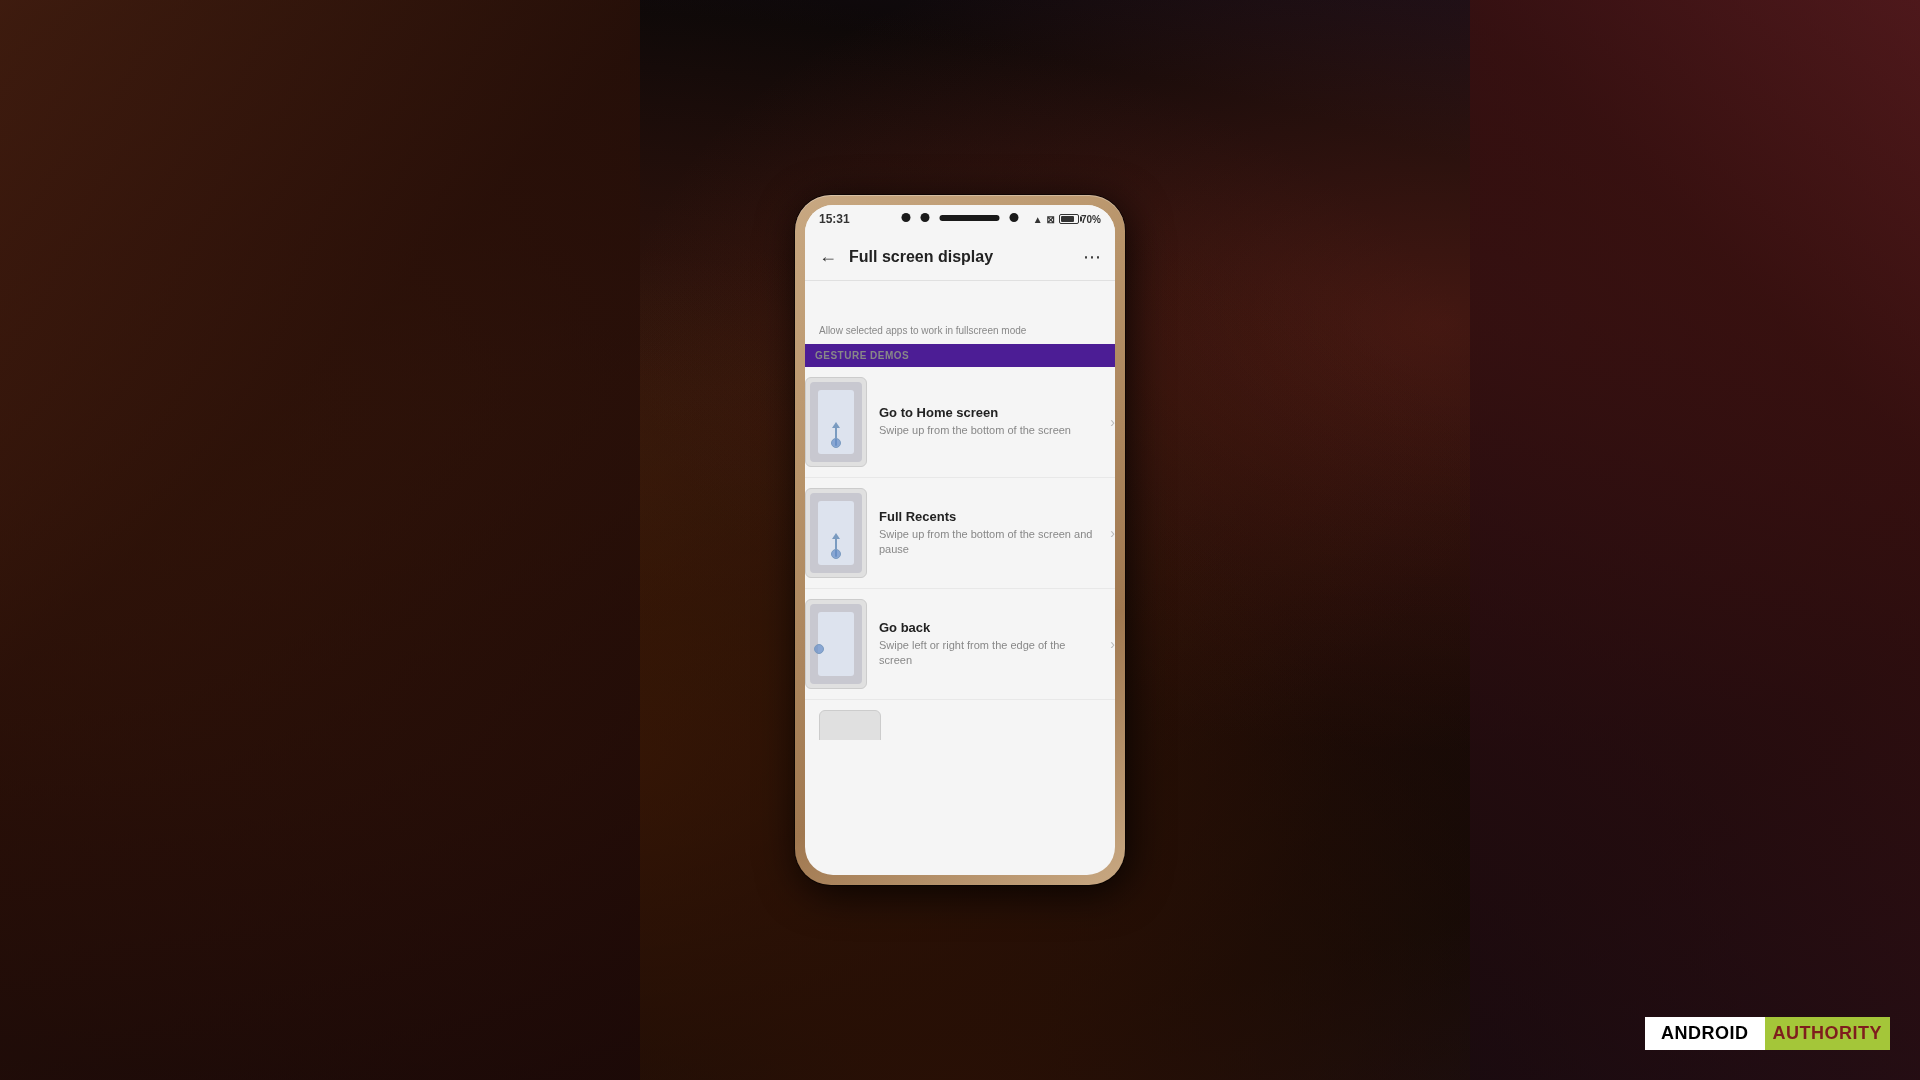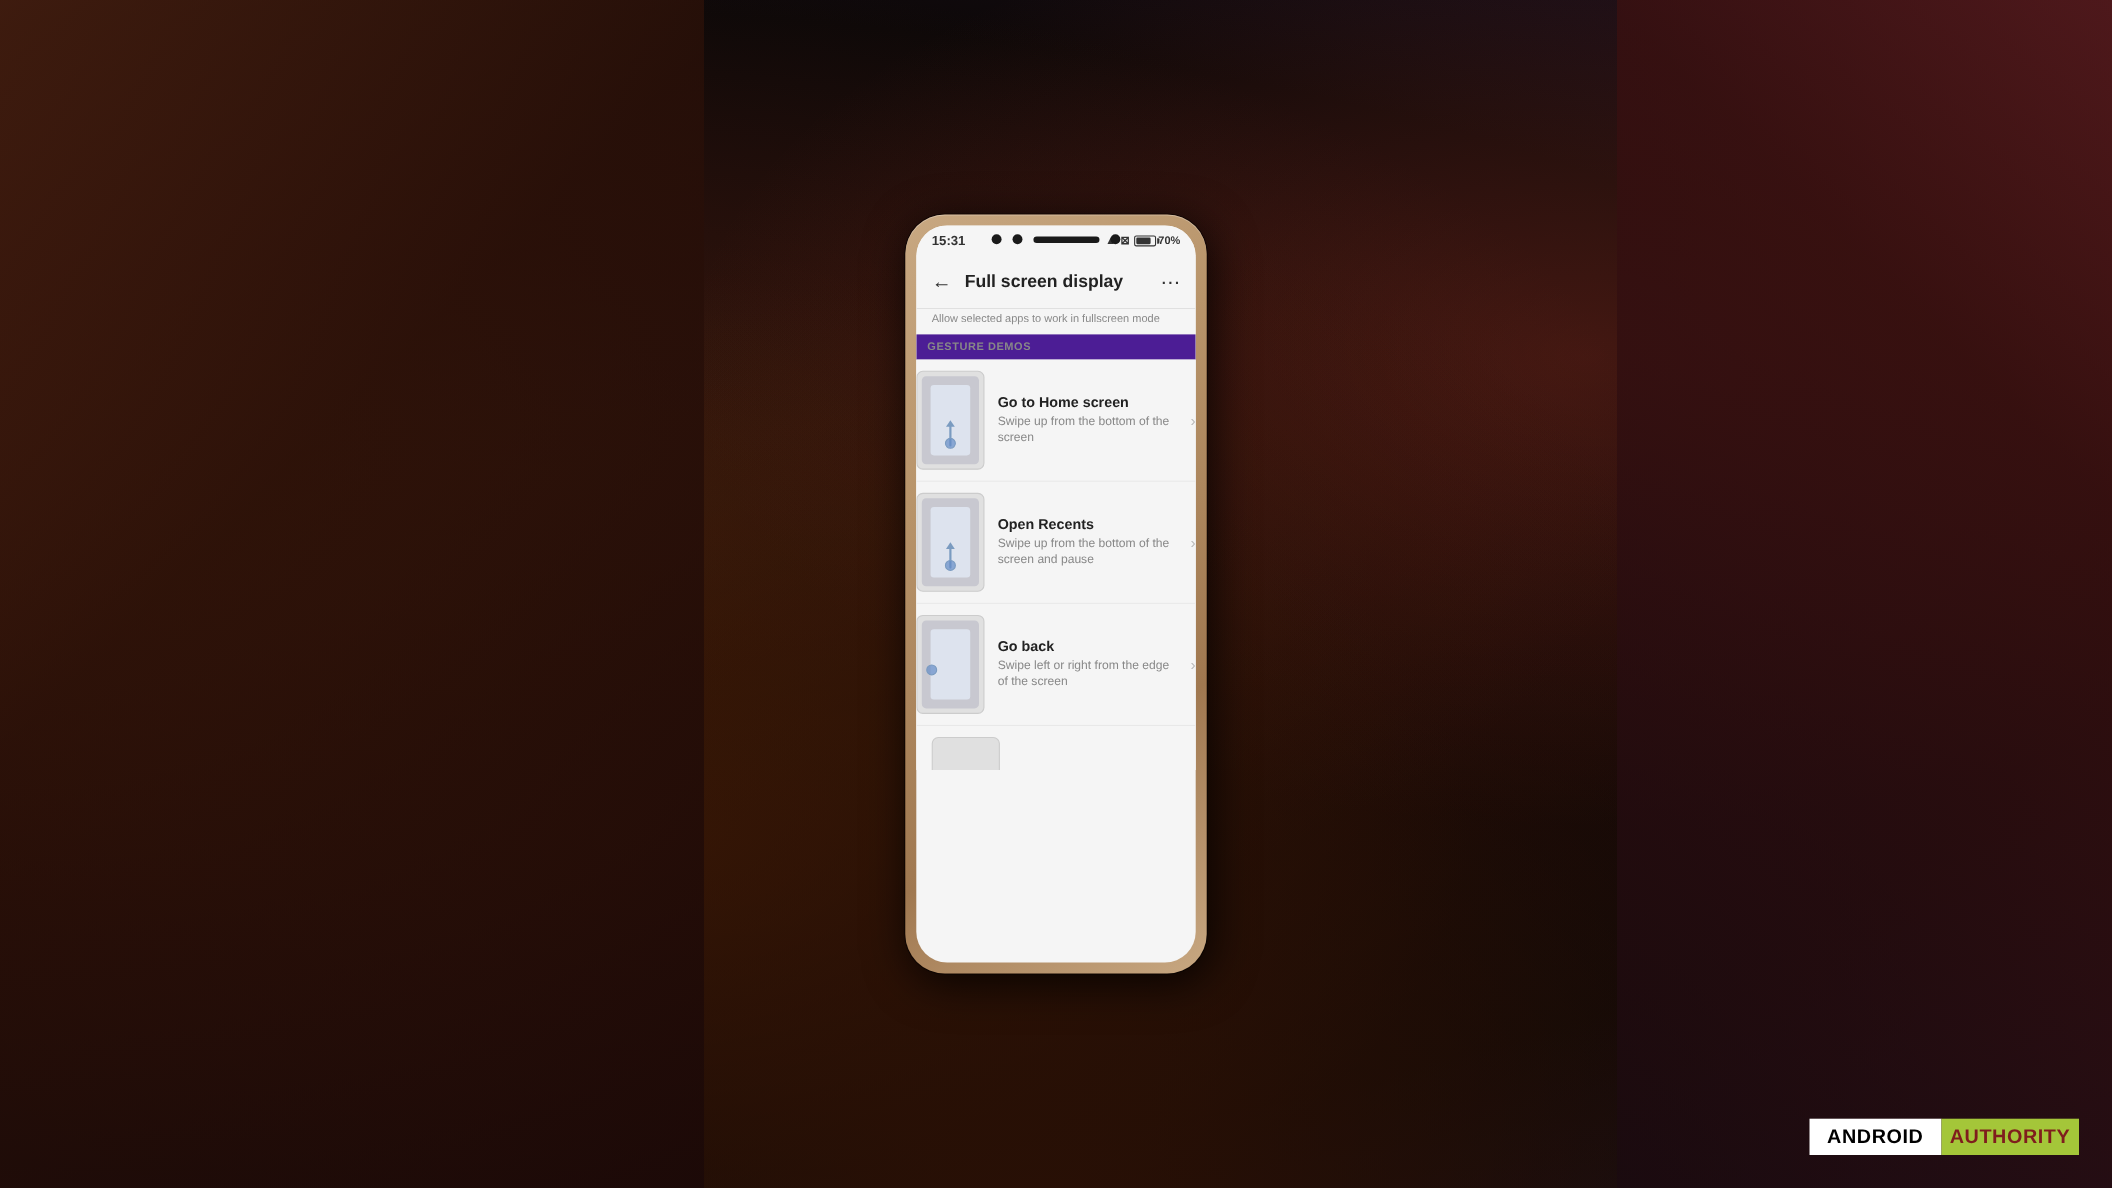--- a/index.html
+++ b/index.html
@@ -99,21 +99,21 @@
     
     .phone-wrapper {
       position: absolute;
       left: 50%;
       top: 50%;
       transform: translate(-50%, -50%);
       z-index: 10;
     }
 
     .phone-outer {
-      width: 274px;
+      width: 330px;
       height: 690px;
       background: linear-gradient(145deg, #c8a882 0%, #b8946a 30%, #a07850 70%, #c8a882 100%);
       border-radius: 36px;
       padding: 10px;
       box-shadow:
         0 0 0 1px rgba(0,0,0,0.5),
         4px 8px 40px rgba(0,0,0,0.8),
         inset 0 1px 0 rgba(255,255,255,0.3);
       position: relative;
     }
@@ -230,20 +230,21 @@
     }
     .more-icon {
       font-size: 18px;
       color: #333;
     }
 
     
     .subtitle-bar {
       background: #f5f5f5;
       padding: 4px 14px 8px;
+      margin-top: 40px;
     }
     .subtitle-text {
       font-size: 10px;
       color: #888;
     }
 
     
     .section-header {
       background: #4c1d95;
       padding: 6px 10px;
@@ -428,21 +429,21 @@
 
         <div class="gesture-item">
           <div class="gesture-thumb">
             <div class="gesture-thumb-inner">
               <div class="gesture-thumb-screen"></div>
               <div class="thumb-arrow"></div>
               <div class="thumb-dot" style="bottom: 14px; left: calc(50% - 5px);"></div>
             </div>
           </div>
           <div class="gesture-info">
-            <div class="gesture-title">Open Recents</div>
+            <div class="gesture-title">Full Recents</div>
             <div class="gesture-desc">Swipe up from the bottom of the screen and pause</div>
           </div>
           <span class="chevron-right">›</span>
         </div>
 
         <div class="gesture-item">
           <div class="gesture-thumb">
             <div class="gesture-thumb-inner">
               <div class="gesture-thumb-screen"></div>
               <div class="thumb-dot" style="bottom: 30px; left: 4px;"></div>

